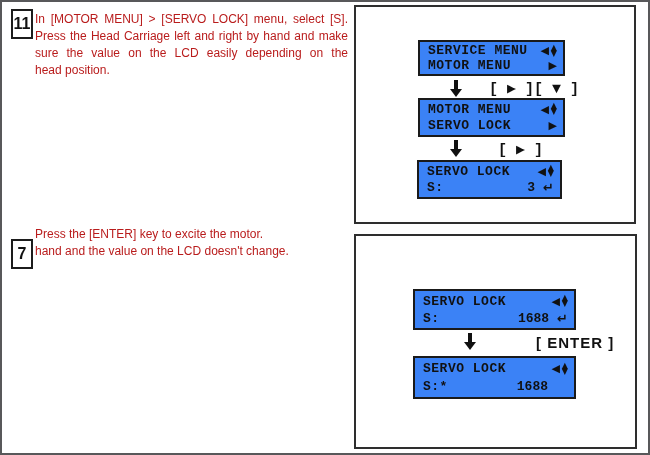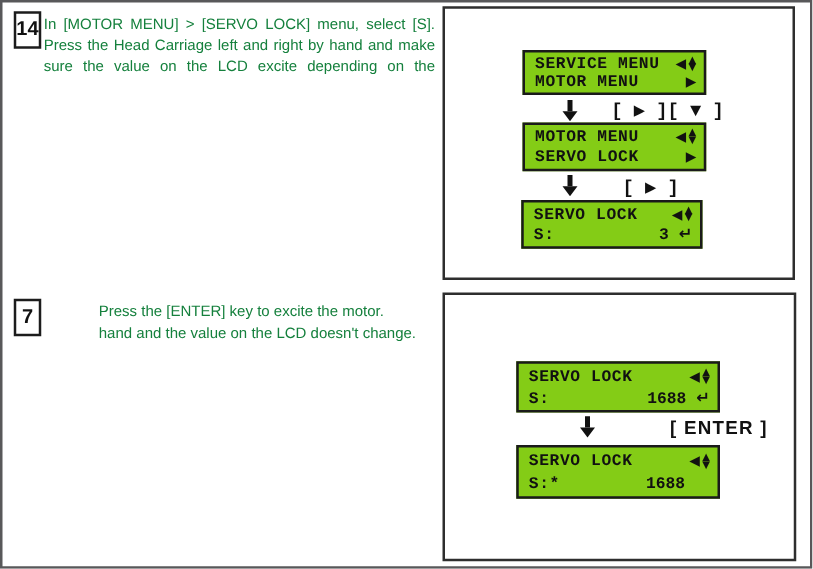--- a/index.html
+++ b/index.html
@@ -19,33 +19,33 @@
     width:22px;height:30px;
     box-sizing:border-box;
     border:2px solid #1c1c1c;
     background:#fff;
     display:flex;align-items:center;justify-content:center;
     font-weight:bold;font-size:16px;
   }
   .n14{left:9px;top:7px;}
   .n15{left:9px;top:237px;}
   
-  .ptext{position:absolute;width:313px;font-size:12px;line-height:17px;color:#15803d;}
+  .ptext{position:absolute;width:313px;font-size:12px;line-height:17px;color:#b91c1c;}
   .p14{left:33px;top:9px;}
-  .p15{left:33px;top:239px;margin-left:44px;}
+  .p15{left:33px;top:224px;}
   .line{white-space:nowrap;}
   .line.j{white-space:normal;text-align:justify;text-align-last:justify;}
   
   .panel{position:absolute;box-sizing:border-box;border:2px solid #2e2e2e;background:#fff;}
   .pan14{left:352px;top:3px;width:282px;height:219px;}
   .pan15{left:352px;top:232px;width:283px;height:215px;}
   
   .lcd{
     position:absolute;box-sizing:border-box;
-    border:2px solid #1a1a1a;background:#84cc16;
+    border:2px solid #1a1a1a;background:#3b82f6;
     display:flex;flex-direction:column;justify-content:space-evenly;
     padding:1px 6px 1px 8px;
     font-family:"Liberation Mono","DejaVu Sans Mono",monospace;
     font-weight:bold;font-size:13px;color:#111;
   }
   .s1{left:416px;top:38px;width:147px;height:36px;}
   .s2{left:416px;top:96px;width:147px;height:39px;}
   .s3{left:415px;top:158px;width:145px;height:39px;}
   .s4{left:411px;top:287px;width:163px;height:41px;}
   .s5{left:411px;top:354px;width:163px;height:43px;}
@@ -68,25 +68,26 @@
     font-weight:bold;font-size:15px;line-height:16px;color:#111;
     white-space:nowrap;
   }
   .t3{font-family:"Liberation Sans",sans-serif;font-weight:600;letter-spacing:1px;margin-left:17px;}
 </style>
 </head>
 <body>
 
 <div class="page">
 
-  <div class="numbox n14">14</div>
+  <div class="numbox n14">11</div>
   <div class="ptext p14">
     <div class="line j">In [MOTOR MENU] &gt; [SERVO LOCK] menu, select [S].</div>
     <div class="line j">Press the Head Carriage left and right by hand and make</div>
-    <div class="line j">sure the value on the LCD excite depending on the</div>
+    <div class="line j">sure the value on the LCD easily depending on the</div>
+    <div class="line">head position.</div>
   </div>
 
   <div class="numbox n15">7</div>
   <div class="ptext p15">
     <div class="line">Press the [ENTER] key to excite the motor.</div>
     <div class="line">hand and the value on the LCD doesn't change.</div>
   </div>
 
   <div class="panel pan14"></div>
   <div class="panel pan15"></div>

